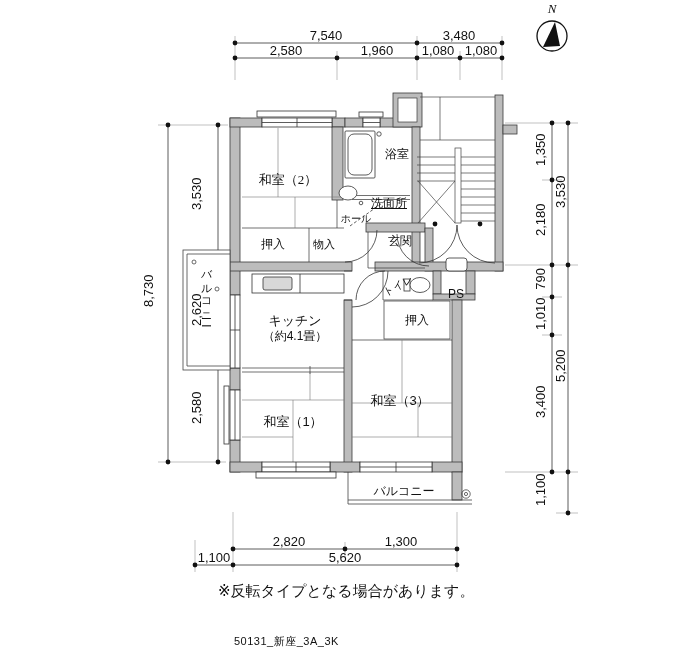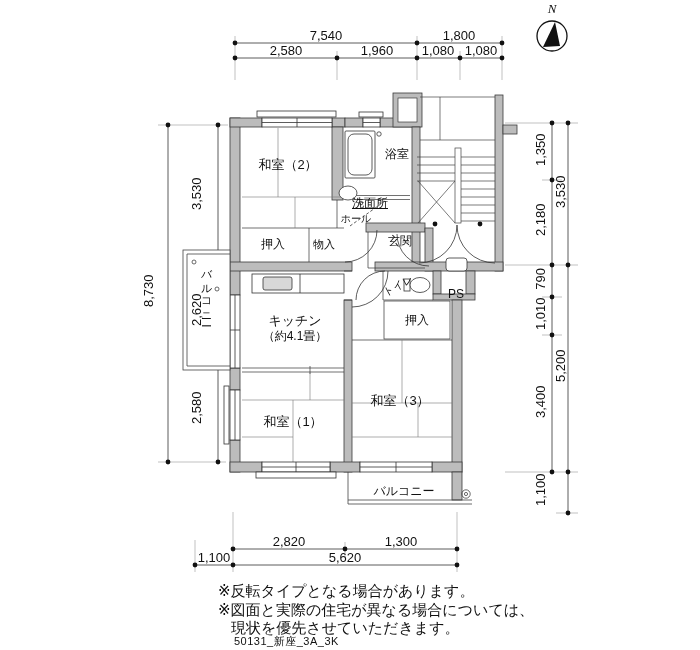--- a/index.html
+++ b/index.html
@@ -241,21 +241,21 @@
     <line x1="385" y1="201" x2="350" y2="226" stroke-dasharray="3,2"></line>
   </g>
 
   <g>
     <circle cx="552" cy="36" r="15" fill="none" stroke="#111" stroke-width="1.3"></circle>
     <polygon points="555,22 543,47 560,46" fill="#111"></polygon>
   </g>
 </svg>
 
   <div class="lbl dim c" style="left:296px;top:29px;width:60px;">7,540</div>
-  <div class="lbl dim c" style="left:429px;top:29px;width:60px;">1,800</div>
+  <div class="lbl dim c" style="left:429px;top:29px;width:60px;">3,480</div>
   <div class="lbl dim c" style="left:256px;top:44px;width:60px;">2,580</div>
   <div class="lbl dim c" style="left:347px;top:44px;width:60px;">1,960</div>
   <div class="lbl dim c" style="left:414px;top:44px;width:48px;">1,080</div>
   <div class="lbl dim c" style="left:457px;top:44px;width:48px;">1,080</div>
 
   <div class="lbl dim c rot" style="left:124px;top:284px;width:50px;">8,730</div>
   <div class="lbl dim c rot" style="left:172px;top:187px;width:50px;">3,530</div>
   <div class="lbl dim c rot" style="left:172px;top:303px;width:50px;">2,620</div>
   <div class="lbl dim c rot" style="left:172px;top:401px;width:50px;">2,580</div>
 
@@ -266,37 +266,35 @@
   <div class="lbl dim c rot" style="left:516px;top:395px;width:50px;">3,400</div>
   <div class="lbl dim c rot" style="left:516px;top:483px;width:50px;">1,100</div>
   <div class="lbl dim c rot" style="left:536px;top:185px;width:50px;">3,530</div>
   <div class="lbl dim c rot" style="left:536px;top:359px;width:50px;">5,200</div>
 
   <div class="lbl dim c" style="left:259px;top:535px;width:60px;">2,820</div>
   <div class="lbl dim c" style="left:371px;top:535px;width:60px;">1,300</div>
   <div class="lbl dim c" style="left:190px;top:551px;width:48px;">1,100</div>
   <div class="lbl dim c" style="left:315px;top:551px;width:60px;">5,620</div>
 
-  <div class="lbl room c" style="left:243px;top:158px;width:90px;">和室（2）</div>
+  <div class="lbl room c" style="left:243px;top:173px;width:90px;font-family:Liberation Serif, serif;">和室（2）</div>
   <div class="lbl sm c" style="left:377px;top:148px;width:40px;">浴室</div>
-  <div class="lbl sm c" style="left:342px;top:197px;width:56px;text-decoration:underline;">洗面所</div>
+  <div class="lbl sm c" style="left:361px;top:197px;width:56px;text-decoration:underline;">洗面所</div>
   <div class="lbl xs c" style="left:336px;top:214px;width:40px;">ホール</div>
   <div class="lbl sm c" style="left:376px;top:235px;width:48px;">玄関</div>
   <div class="lbl sm c" style="left:251px;top:238px;width:44px;">押入</div>
   <div class="lbl c" style="left:304px;top:239px;width:40px;font-size:11px;">物入</div>
   <div class="lbl vtext" style="left:200px;top:262px;height:104px;">バルコニー</div>
   <div class="lbl room c" style="left:255px;top:314px;width:80px;">キッチン</div>
   <div class="lbl sm c" style="left:245px;top:330px;width:100px;">（約4.1畳）</div>
   <div class="lbl tilt c" style="left:378px;top:280px;width:40px;">トイレ</div>
   <div class="lbl sm c" style="left:441px;top:288px;width:30px;">PS</div>
   <div class="lbl sm c" style="left:395px;top:314px;width:44px;">押入</div>
   <div class="lbl room c" style="left:248px;top:415px;width:90px;">和室（1）</div>
   <div class="lbl room c" style="left:355px;top:394px;width:90px;">和室（3）</div>
   <div class="lbl sm c" style="left:364px;top:485px;width:80px;">バルコニー</div>
 
   <div class="lbl north-n c" style="left:543px;top:2px;width:18px;">N</div>
 
   <div class="lbl note" style="left:218px;top:583px;">※反転タイプとなる場合があります。</div>
-  <div class="lbl note" style="left:218px;top:602px;">※図面と実際の住宅が異なる場合については、</div>
-  <div class="lbl note" style="left:231px;top:620px;">現状を優先させていただきます。</div>
   <div class="lbl foot" style="left:234px;top:636px;">50131_新座_3A_3K</div>
 
 </div>
 
 </body></html>

